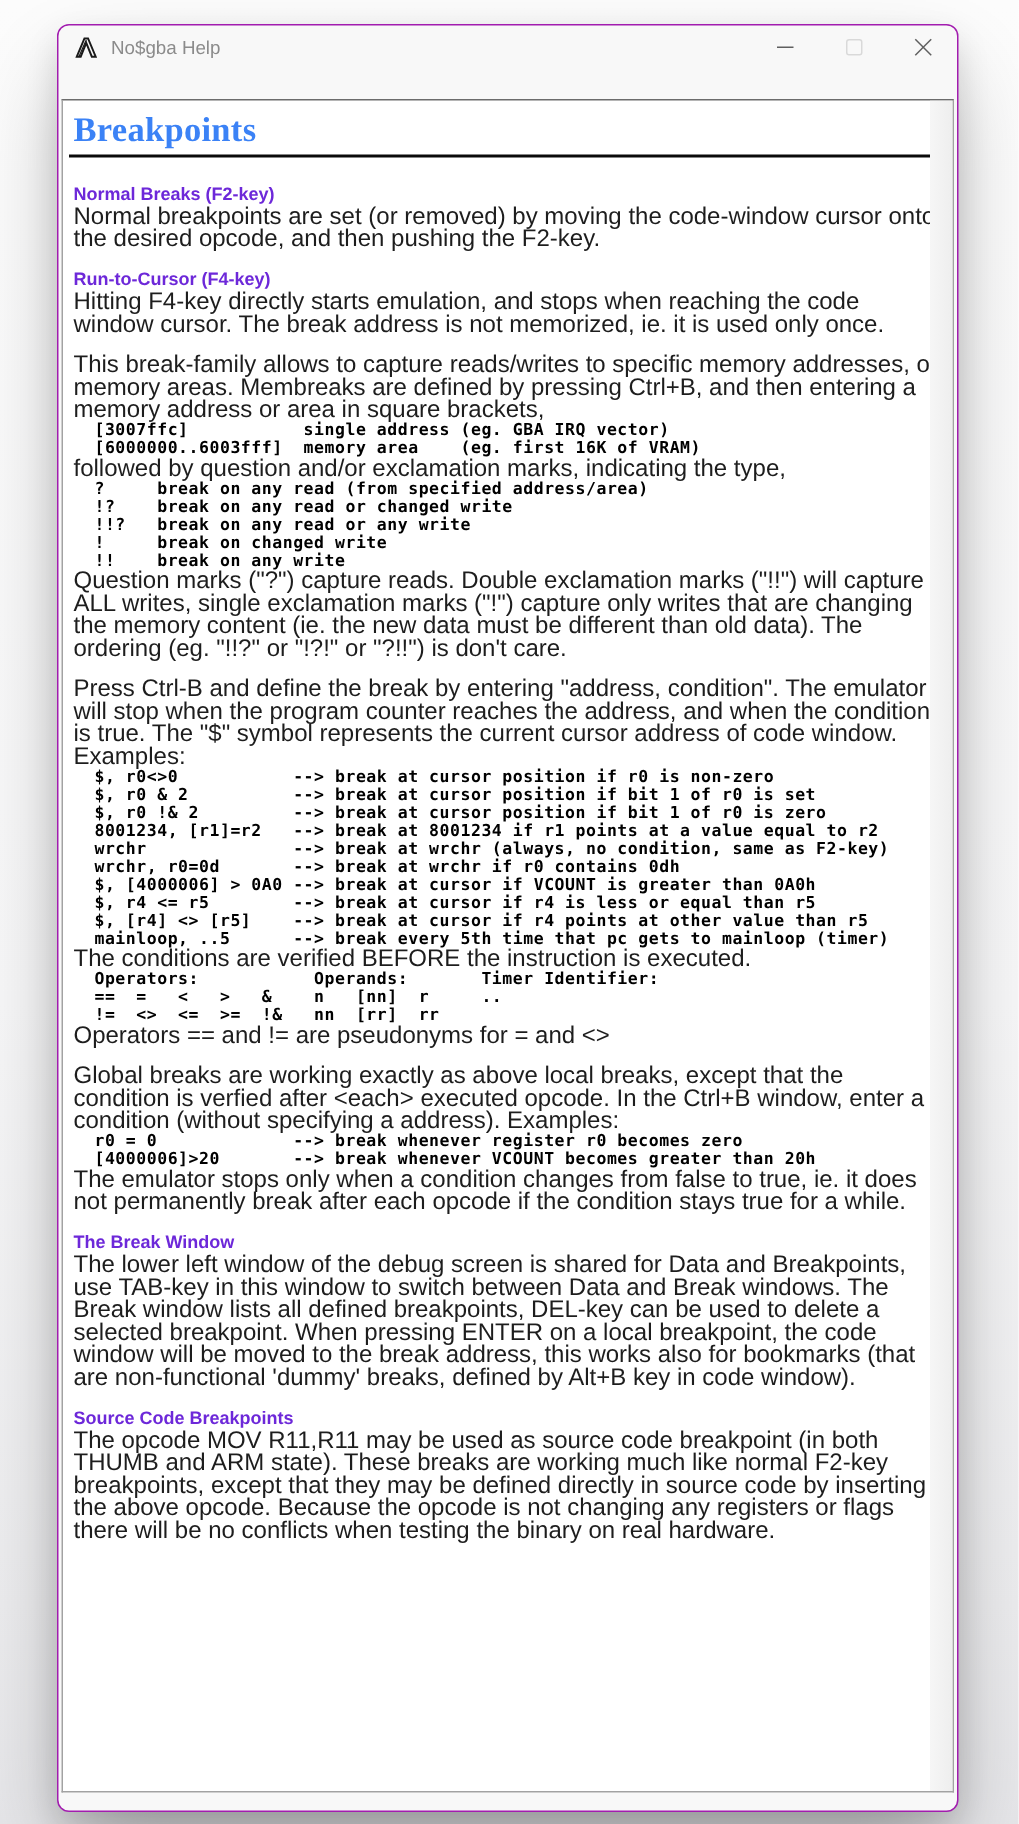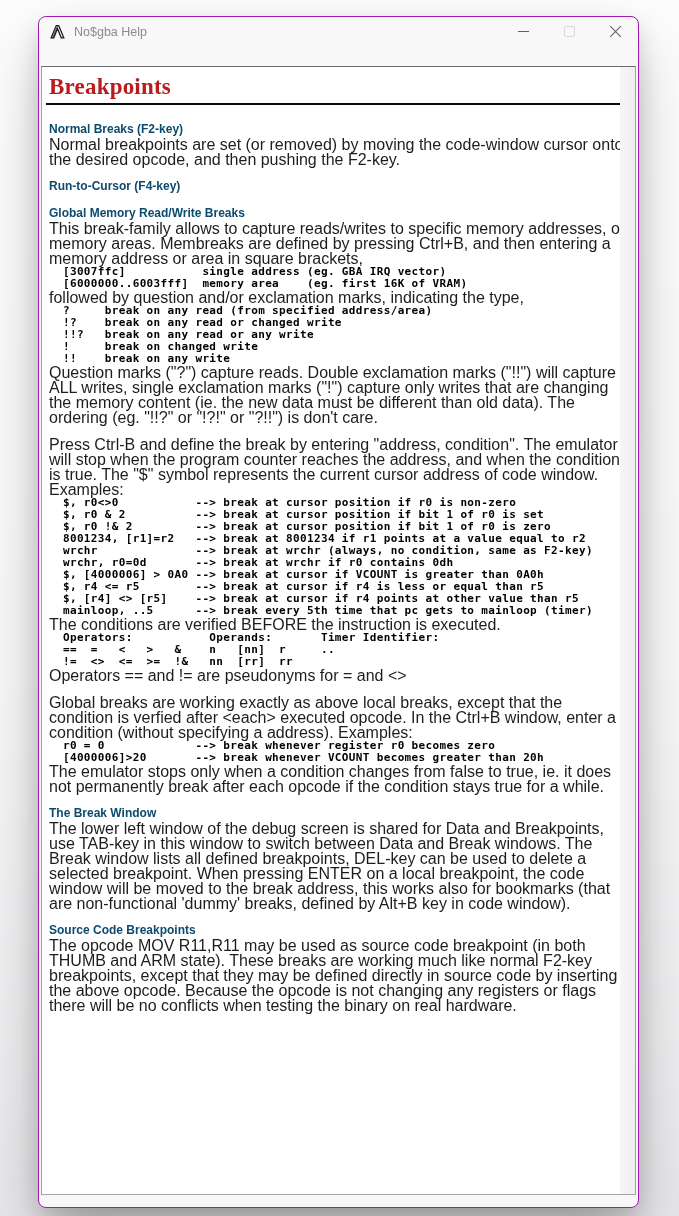--- a/index.html
+++ b/index.html
@@ -46,27 +46,27 @@
   .scrollbar {
     position:absolute; top:0; right:0; bottom:0; width:15px;
     background:linear-gradient(90deg,#f6f6f6,#eeeeee);
   }
   .content {
     position:absolute; left:0; top:0; right:15px; bottom:0;
     padding:5px 0 0 7px; overflow:hidden; color:#1d1d1d;
   }
   .doc-title {
     font-family:"Liberation Serif", serif;
-    font-weight:bold; font-size:23px; line-height:27px; color:#b91c1c;
+    font-weight:bold; font-size:23px; line-height:27px; color:#3b82f6;
     letter-spacing:.2px; margin-top:1px;
   }
   .doc-rule { height:1.5px; background:#0a0a0a; margin:3px 0 0 -3px; }
   .section { margin-top:12px; }
   .section:first-child { margin-top:17px; }
-  .sec-h { font-weight:bold; font-size:12px; line-height:15px; color:#0c4a6e; width:578px; }
+  .sec-h { font-weight:bold; font-size:12px; line-height:15px; color:#6d28d9; width:578px; }
   .p { font-size:16px; line-height:15px; width:578px; }
   .pre {
     font-family:"DejaVu Sans Mono", monospace;
     font-weight:bold; font-size:11px; line-height:12px;
     letter-spacing:.35px; white-space:pre; color:#000;
   }
 </style>
 </head>
 <body>
 
@@ -104,23 +104,23 @@
     <div class="content">
       <div class="doc-title">Breakpoints</div>
       <div class="doc-rule"></div>
       <div>
           <div class="section">
             <div class="sec-h">Normal Breaks (F2-key)</div>
             <div class="p">Normal breakpoints are set (or removed) by moving the code-window cursor onto the desired opcode, and then pushing the F2-key.</div>
           </div>
           <div class="section">
             <div class="sec-h">Run-to-Cursor (F4-key)</div>
+            <div class="p">Hitting F4-key directly starts emulation, and stops when reaching the code window cursor. The break address is not memorized, ie. it is used only once.</div>
           </div>
           <div class="section">
-            <div class="sec-h">Global Memory Read/Write Breaks</div>
             <div class="p">This break-family allows to capture reads/writes to specific memory addresses, or memory areas. Membreaks are defined by pressing Ctrl+B, and then entering a memory address or area in square brackets,</div>
             <div class="pre">  [3007ffc]           single address (eg. GBA IRQ vector)
   [6000000..6003fff]  memory area    (eg. first 16K of VRAM)</div>
             <div class="p">followed by question and/or exclamation marks, indicating the type,</div>
             <div class="pre">  ?     break on any read (from specified address/area)
   !?    break on any read or changed write
   !!?   break on any read or any write
   !     break on changed write
   !!    break on any write</div>
             <div class="p">Question marks ("?") capture reads. Double exclamation marks ("!!") will capture ALL writes, single exclamation marks ("!") capture only writes that are changing the memory content (ie. the new data must be different than old data). The ordering (eg. "!!?" or "!?!" or "?!!") is don't care.</div>

